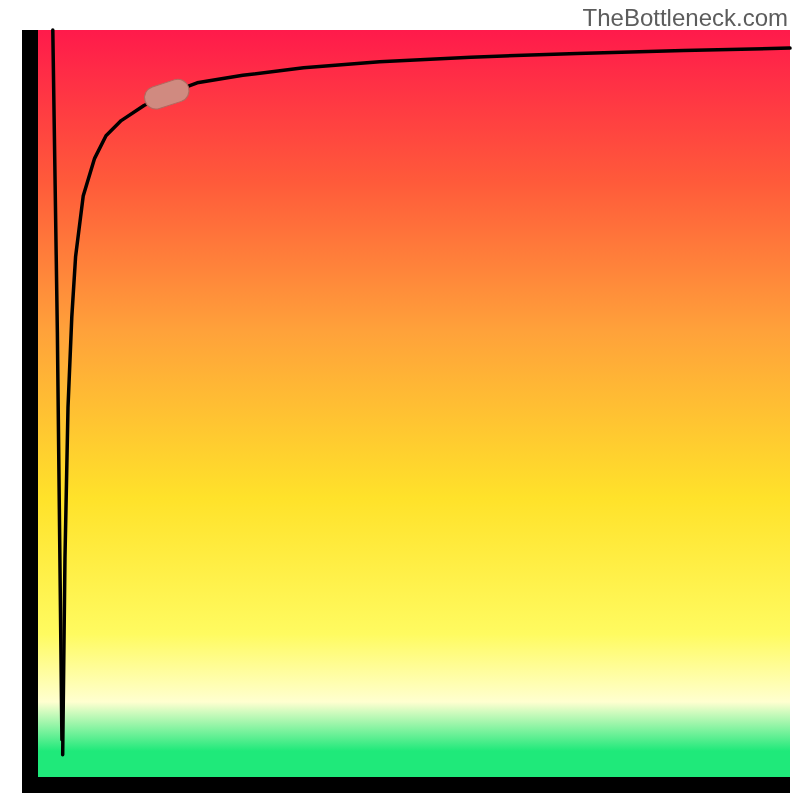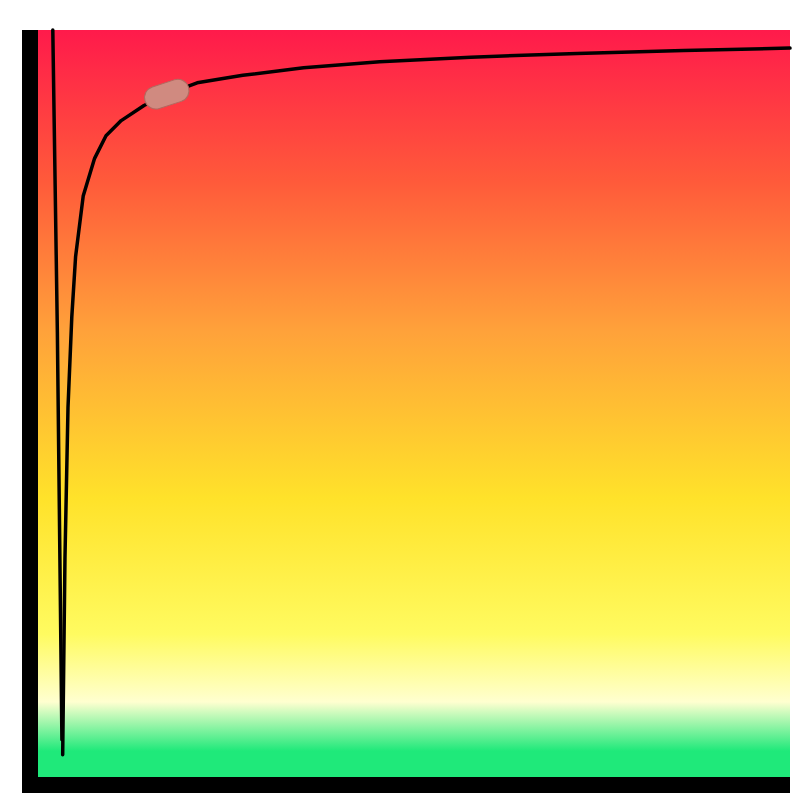--- a/index.html
+++ b/index.html
@@ -24,20 +24,21 @@
     letter-spacing: 0px;
   }
   svg {
     display: block;
   }
 </style>
 </head>
 <body>
 
 <div class="chart-container">
+  <div class="attribution">TheBottleneck.com</div>
   <svg id="chart-svg" width="800" height="800" viewBox="0 0 800 800">
     <defs>
       <linearGradient id="bg-grad" x1="0" y1="0" x2="0" y2="1">
           <stop offset="0%" stop-color="#ff1a4b"></stop>
           <stop offset="20%" stop-color="#ff5a3a"></stop>
           <stop offset="40%" stop-color="#ffa23a"></stop>
           <stop offset="62%" stop-color="#ffe22a"></stop>
           <stop offset="80%" stop-color="#fffb60"></stop>
           <stop offset="89%" stop-color="#ffffd0"></stop>
           <stop offset="95.5%" stop-color="#1fe97a"></stop>

